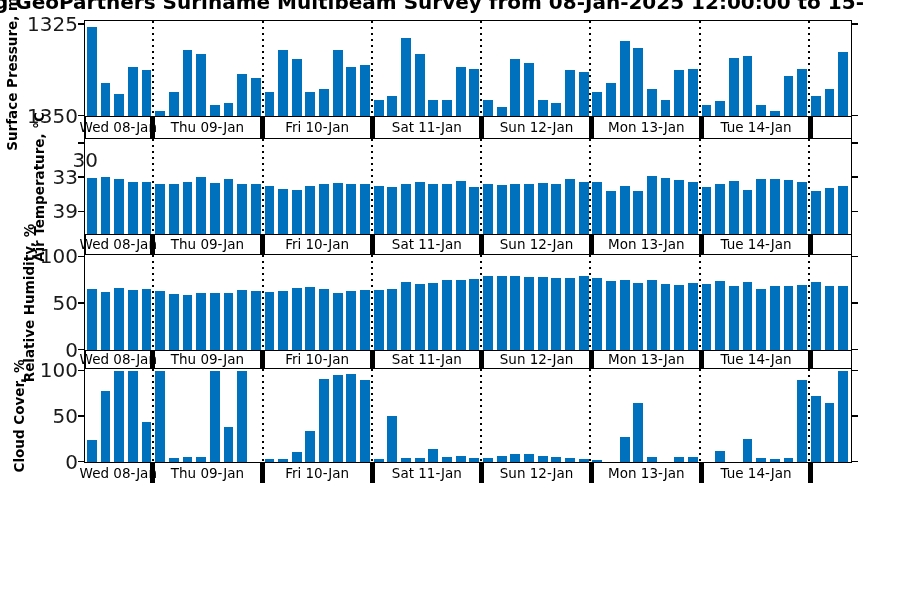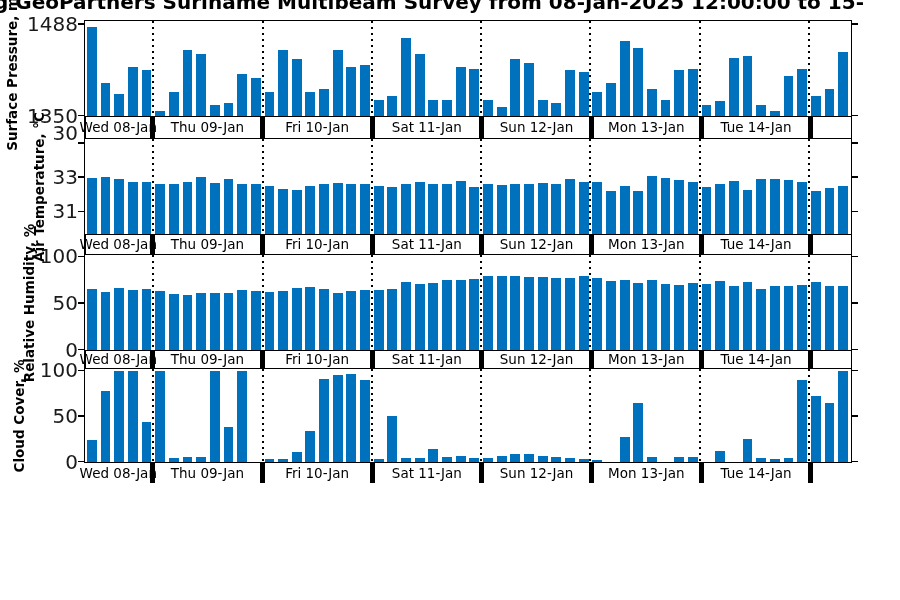--- a/index.html
+++ b/index.html
@@ -85,21 +85,21 @@
         <div class="dotline" style="left: 176.589px;"></div>
         <div class="dotline" style="left: 285.875px;"></div>
         <div class="dotline" style="left: 395.161px;"></div>
         <div class="dotline" style="left: 504.446px;"></div>
         <div class="dotline" style="left: 613.732px;"></div>
         <div class="dotline" style="left: 723.018px;"></div>
       </div>
       <div class="ticklabel" style="top: 115.5px;">1350</div>
       <div class="outtick" style="left: 78px; top: 114.75px;"></div>
       <div class="outtick" style="left: 852px; top: 114.75px;"></div>
-      <div class="ticklabel" style="top: 24.2379px;">1488</div>
+      <div class="ticklabel" style="top: 24.2379px;">1325</div>
       <div class="outtick" style="left: 78px; top: 23.4879px;"></div>
       <div class="outtick" style="left: 852px; top: 23.4879px;"></div>
       <div class="ylabel" style="left: 13px; top: 68.5px;">Surface Pressure, mb</div>
       <div class="sideline" style="left: 84px; top: 117px; height: 21px;"></div>
       <div class="sideline" style="left: 850.5px; top: 117px; height: 21px;"></div>
       <div class="rowlabel" style="left: 118.286px; top: 117px; line-height: 21px;">Wed 08-Jan</div>
       <div class="rowlabel" style="left: 207.429px; top: 117px; line-height: 21px;">Thu 09-Jan</div>
       <div class="rowlabel" style="left: 317.143px; top: 117px; line-height: 21px;">Fri 10-Jan</div>
       <div class="rowlabel" style="left: 426.857px; top: 117px; line-height: 21px;">Sat 11-Jan</div>
       <div class="rowlabel" style="left: 536.571px; top: 117px; line-height: 21px;">Sun 12-Jan</div>
@@ -170,27 +170,27 @@
         <div class="bar" style="left: 739.591px; width: 9.83571px; height: 46.1455px; background: rgb(0, 114, 189);"></div>
         <div class="bar" style="left: 753.252px; width: 9.83571px; height: 47.8545px; background: rgb(0, 114, 189);"></div>
         <div class="dotline" style="left: 67.3036px;"></div>
         <div class="dotline" style="left: 176.589px;"></div>
         <div class="dotline" style="left: 285.875px;"></div>
         <div class="dotline" style="left: 395.161px;"></div>
         <div class="dotline" style="left: 504.446px;"></div>
         <div class="dotline" style="left: 613.732px;"></div>
         <div class="dotline" style="left: 723.018px;"></div>
       </div>
-      <div class="ticklabel" style="top: 211.282px;">31</div>
+      <div class="ticklabel" style="top: 211.282px;">39</div>
       <div class="outtick" style="left: 78px; top: 210.532px;"></div>
       <div class="outtick" style="left: 852px; top: 210.532px;"></div>
       <div class="ticklabel" style="top: 177.1px;">33</div>
       <div class="outtick" style="left: 78px; top: 176.35px;"></div>
       <div class="outtick" style="left: 852px; top: 176.35px;"></div>
-      <div class="ticklabel" style="top: 133px;">30</div>
+      <div class="ticklabel" style="top: 160px; margin-left: 20px;">30</div>
       <div class="outtick" style="left: 78px; top: 142.168px;"></div>
       <div class="outtick" style="left: 852px; top: 142.168px;"></div>
       <div class="ylabel" style="left: 40px; top: 186.5px;">Air Temperature, °C</div>
       <div class="sideline" style="left: 84px; top: 235px; height: 19px;"></div>
       <div class="sideline" style="left: 850.5px; top: 235px; height: 19px;"></div>
       <div class="rowlabel" style="left: 118.286px; top: 235px; line-height: 19px;">Wed 08-Jan</div>
       <div class="rowlabel" style="left: 207.429px; top: 235px; line-height: 19px;">Thu 09-Jan</div>
       <div class="rowlabel" style="left: 317.143px; top: 235px; line-height: 19px;">Fri 10-Jan</div>
       <div class="rowlabel" style="left: 426.857px; top: 235px; line-height: 19px;">Sat 11-Jan</div>
       <div class="rowlabel" style="left: 536.571px; top: 235px; line-height: 19px;">Sun 12-Jan</div>

